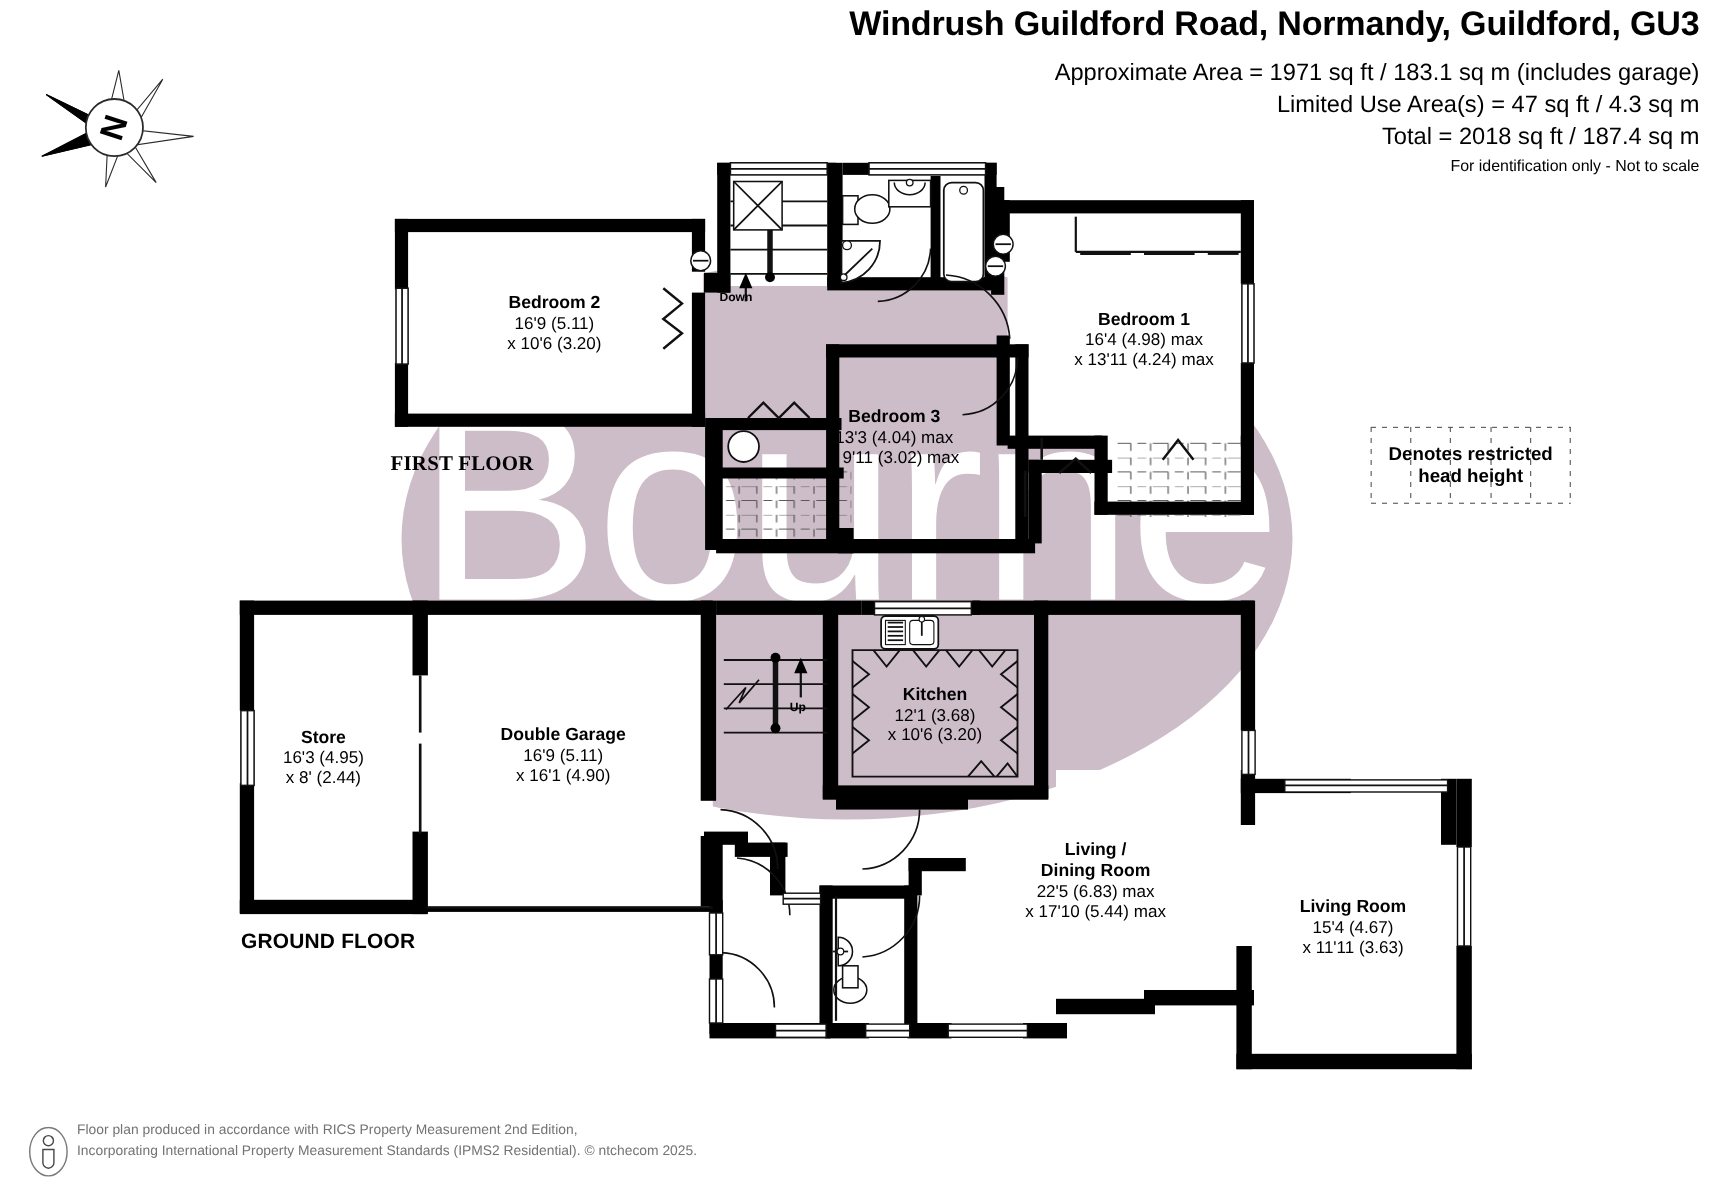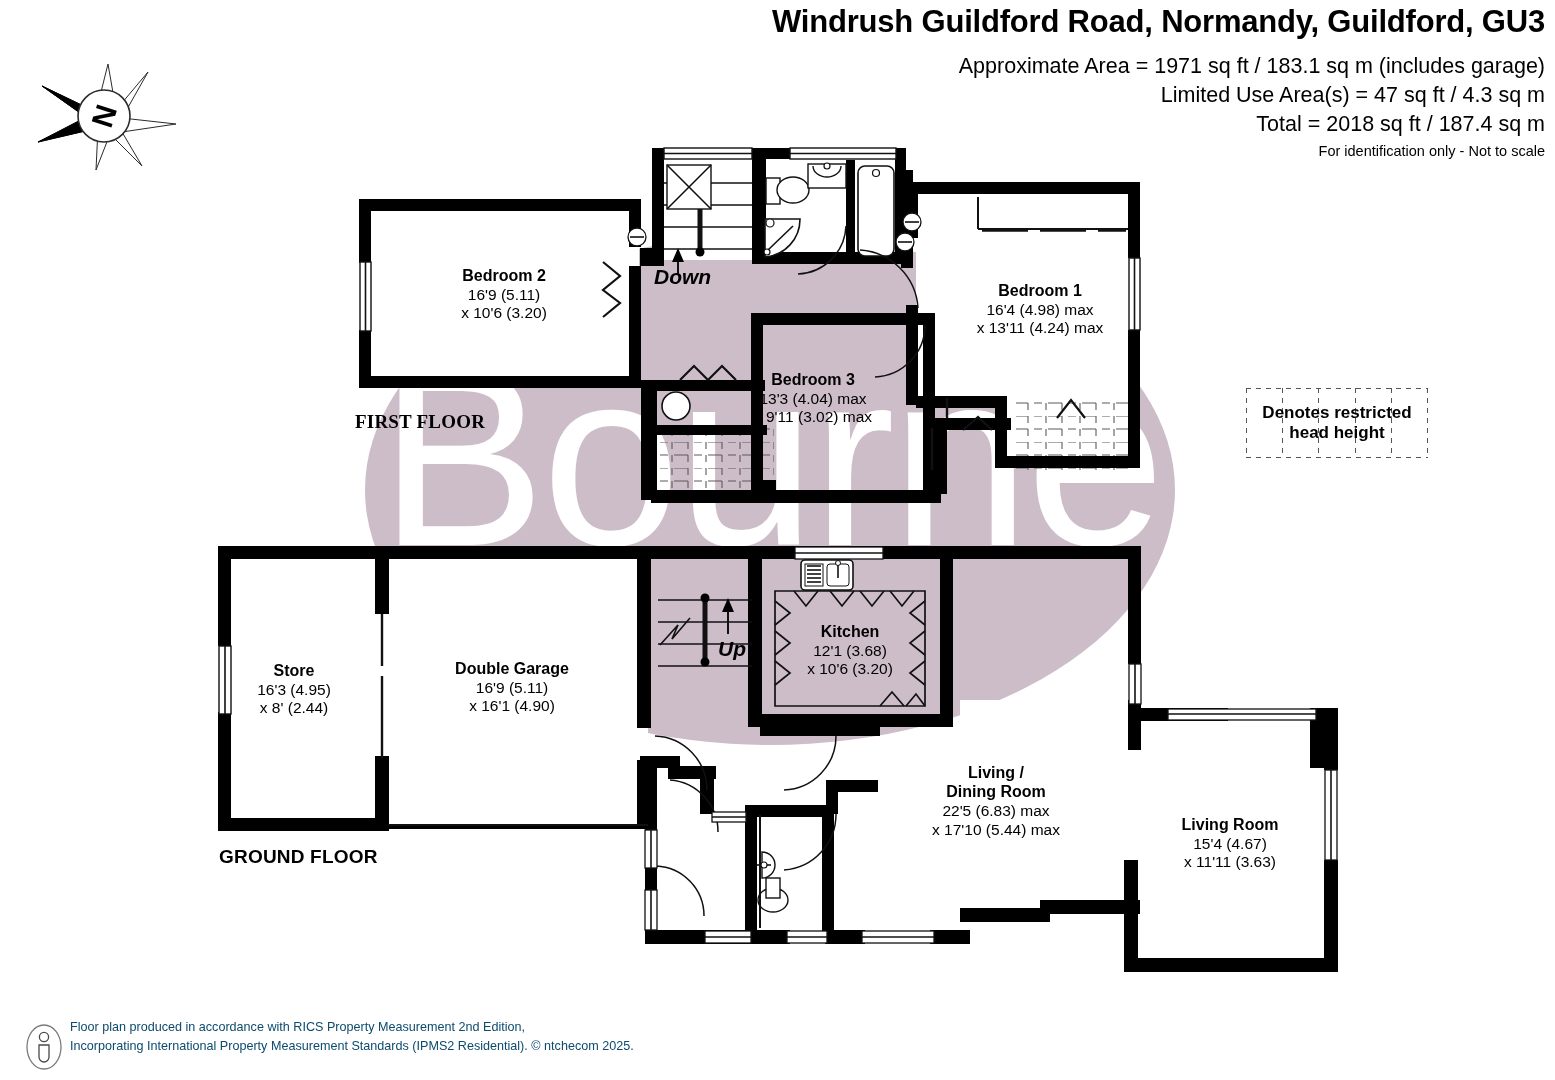--- a/index.html
+++ b/index.html
@@ -60,28 +60,28 @@
   #lbl-first{left:355px;top:411px;font-family:Liberation Serif, serif;}
   #lbl-ground{left:219px;top:846px;}
 
   
   .room{position:absolute;text-align:center;white-space:nowrap;line-height:1.22;}
   .room .rname{font-size:16px;font-weight:bold;}
   .room .rdim{font-size:15.5px;font-weight:normal;}
   .room.two .rname{line-height:1.18;}
 
   
-  .dirlbl{position:absolute;font-size:21px;font-weight:bold;white-space:nowrap;font-style:italic;}
+  .dirlbl{position:absolute;font-size:11px;font-weight:bold;white-space:nowrap;}
 
   
   #plan-svg{position:absolute;left:0;top:0;width:1555px;height:1080px;pointer-events:none;}
 
   
   #footer{position:absolute;left:18px;top:1018px;width:760px;height:58px;}
-  #footer .ftxt{position:absolute;left:52px;top:0;font-size:12.6px;line-height:1.47;color:#0c4a6e;white-space:nowrap;}
+  #footer .ftxt{position:absolute;left:52px;top:0;font-size:12.6px;line-height:1.47;color:#737373;white-space:nowrap;}
   #footer .ftxt div{white-space:nowrap;}
   #rics-icon{position:absolute;left:8px;top:6px;width:36px;height:46px;}
 </style>
 </head>
 <body>
 
 <div id="header">
   <div id="plan-title">Windrush Guildford Road, Normandy, Guildford, GU3</div>
   <div class="hdr-line" id="hdr-area">Approximate Area = 1971 sq ft / 183.1 sq m (includes garage)</div>
   <div class="hdr-line" id="hdr-limited">Limited Use Area(s) = 47 sq ft / 4.3 sq m</div>

